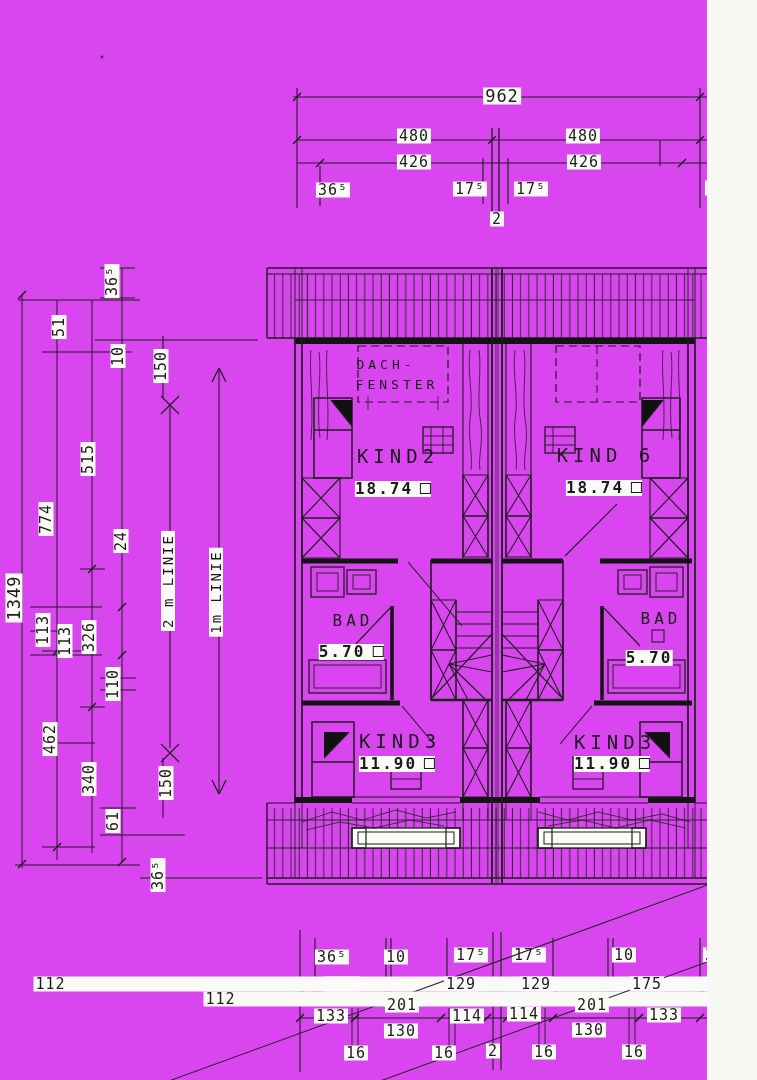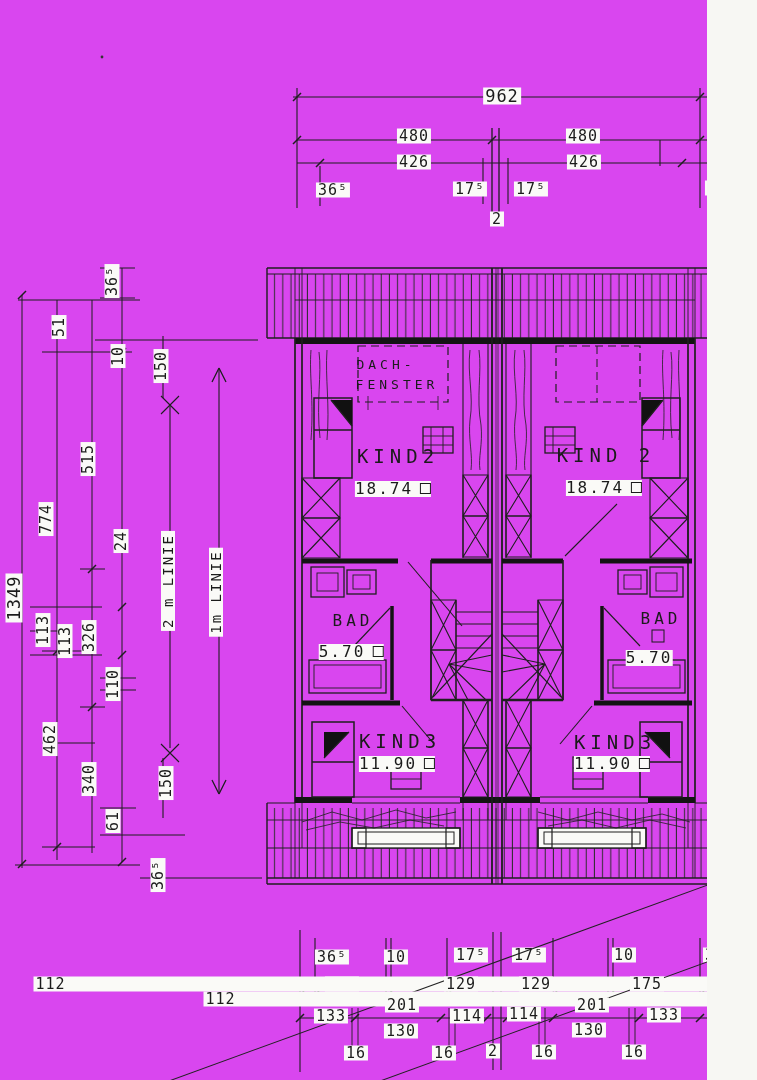--- a/index.html
+++ b/index.html
@@ -6,21 +6,21 @@
   body{width:757px;height:1080px;background:#f7f7f3;font-family:"DejaVu Sans Mono",monospace;}
   .sheet{position:relative;width:707px;height:1080px;background:#d946ef;overflow:hidden;}
   svg{position:absolute;left:0;top:0;}
   .labels{position:absolute;left:0;top:0;width:757px;height:1080px;}
   .lbl{position:absolute;transform:translate(-50%,-50%);color:#1b1b1b;white-space:nowrap;line-height:1;}
   .dim{font-size:15px;letter-spacing:1px;background:#fafaf7;padding:0 2px;}
   .big{font-size:17px;}
   .vdim{transform:translate(-50%,-50%) rotate(-90deg);}
   .room{font-size:19px;letter-spacing:5px;background:transparent;}
   .room-sm{font-size:16px;letter-spacing:4px;padding-left:18px;}
-  .area{font-size:16px;letter-spacing:2px;background:#fafaf7;}
+  .area{font-size:16px;letter-spacing:2px;background:#fafaf7;font-weight:bold;}
   .df{font-size:13px;letter-spacing:4px;}
   .linie{font-size:14px;letter-spacing:2px;background:#fafaf7;padding:0 3px;}
   .sq{display:inline-block;width:9px;height:9px;border:1.6px solid #1b1b1b;margin-left:7px;vertical-align:baseline;}
   .sqbox{position:absolute;width:11px;height:11px;border:1.7px solid #1b1b1b;transform:translate(-50%,-50%);}
   .strike{position:relative;}
   .strike::after{content:"";position:absolute;left:-2px;top:54%;width:106%;border-top:1.7px solid #222;transform:rotate(-20deg);}
 </style>
 </head>
 <body>
 
@@ -304,21 +304,21 @@
   <div class="lbl dim" style="left:493px;top:1051px">2</div>
   <div class="lbl dim" style="left:544px;top:1052px">16</div>
   <div class="lbl dim" style="left:634px;top:1052px">16</div>
 
   <div class="lbl df" style="left:386px;top:364px">DACH-</div>
   <div class="lbl df" style="left:397px;top:384px">FENSTER</div>
 
   <div class="lbl room" style="left:398px;top:456px">KIND2</div>
   <div class="lbl area" style="left:393px;top:489px"><span>18.74</span><span class="sq"></span></div>
 
-  <div class="lbl room" style="left:606px;top:455px">KIND 2</div>
+  <div class="lbl room" style="left:606px;top:455px">KIND 6</div>
   <div class="lbl area" style="left:604px;top:488px"><span>18.74</span><span class="sq"></span></div>
 
   <div class="lbl room room-sm" style="left:344px;top:621px">BAD</div>
   <div class="lbl area" style="left:351px;top:652px"><span>5.70</span><span class="sq"></span></div>
 
   <div class="lbl room room-sm" style="left:652px;top:619px">BAD</div>
   <div class="sqbox" style="left:658px;top:636px"></div>
   <div class="lbl area" style="left:649px;top:658px">5.70</div>
 
   <div class="lbl room" style="left:400px;top:741px">KIND3</div>

